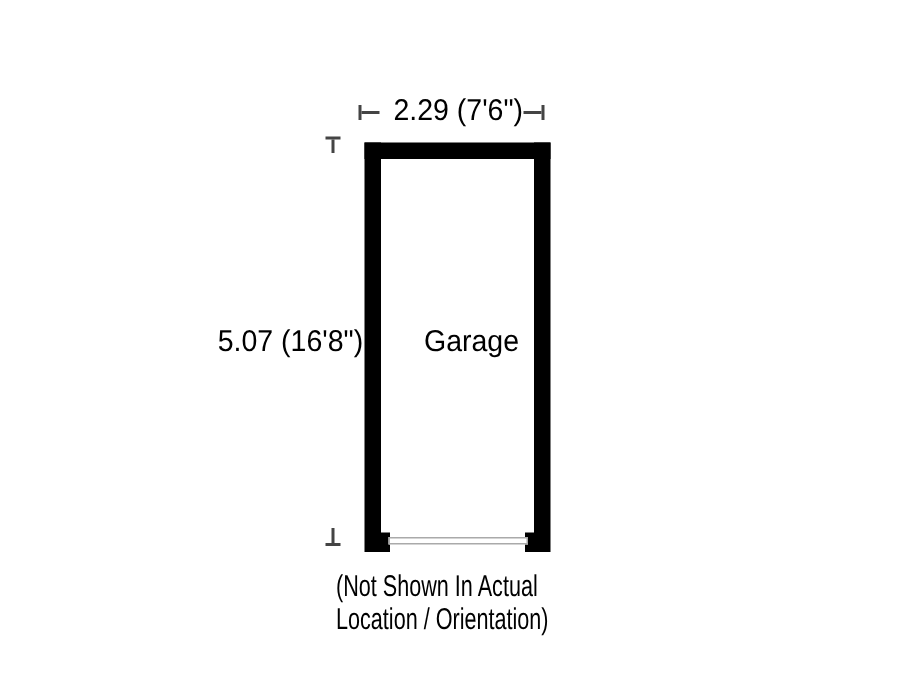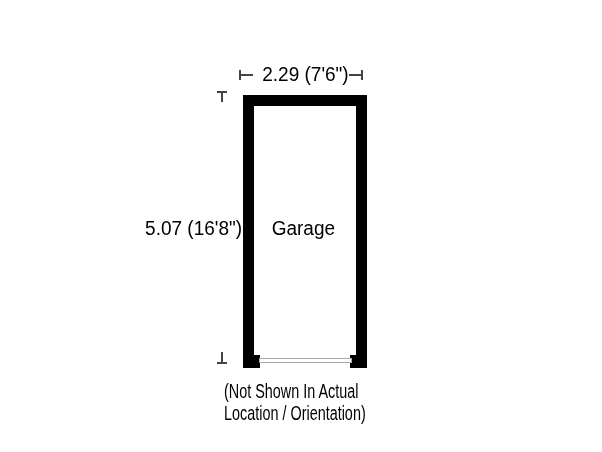--- a/index.html
+++ b/index.html
@@ -5,21 +5,21 @@
   html,body { margin:0; padding:0; background:#ffffff; }
   .canvas {
     position:relative; width:602px; height:452px; background:#ffffff;
     font-family:"Liberation Sans","DejaVu Sans",sans-serif; color:#000;
     overflow:hidden;
   }
   
   .label { position:absolute; font-size:20px; line-height:22px; white-space:nowrap; }
   .dim-top   { left:243px; top:63px;  width:124px; text-align:center; }
   .dim-left  { left:130px; top:217px; width:112px; text-align:right; }
-  .room-lbl  { left:270px; top:217px; width:102px; text-align:left; }
+  .room-lbl  { left:246px; top:217px; width:102px; text-align:right; }
   .squeeze   { display:inline-block; transform:scaleX(0.95); transform-origin:center center; }
   .dim-left .squeeze { transform-origin:right center; }
   .note {
     position:absolute; left:224px; top:380px; font-size:20px; line-height:22px;
     white-space:nowrap; transform:scaleX(0.72); transform-origin:left top;
   }
   
   .wall { position:absolute; background:#000000; }
   .wall-top   { left:243px; top:95px;  width:124px; height:11px; }
   .wall-left  { left:243px; top:95px;  width:11px;  height:273px; }

